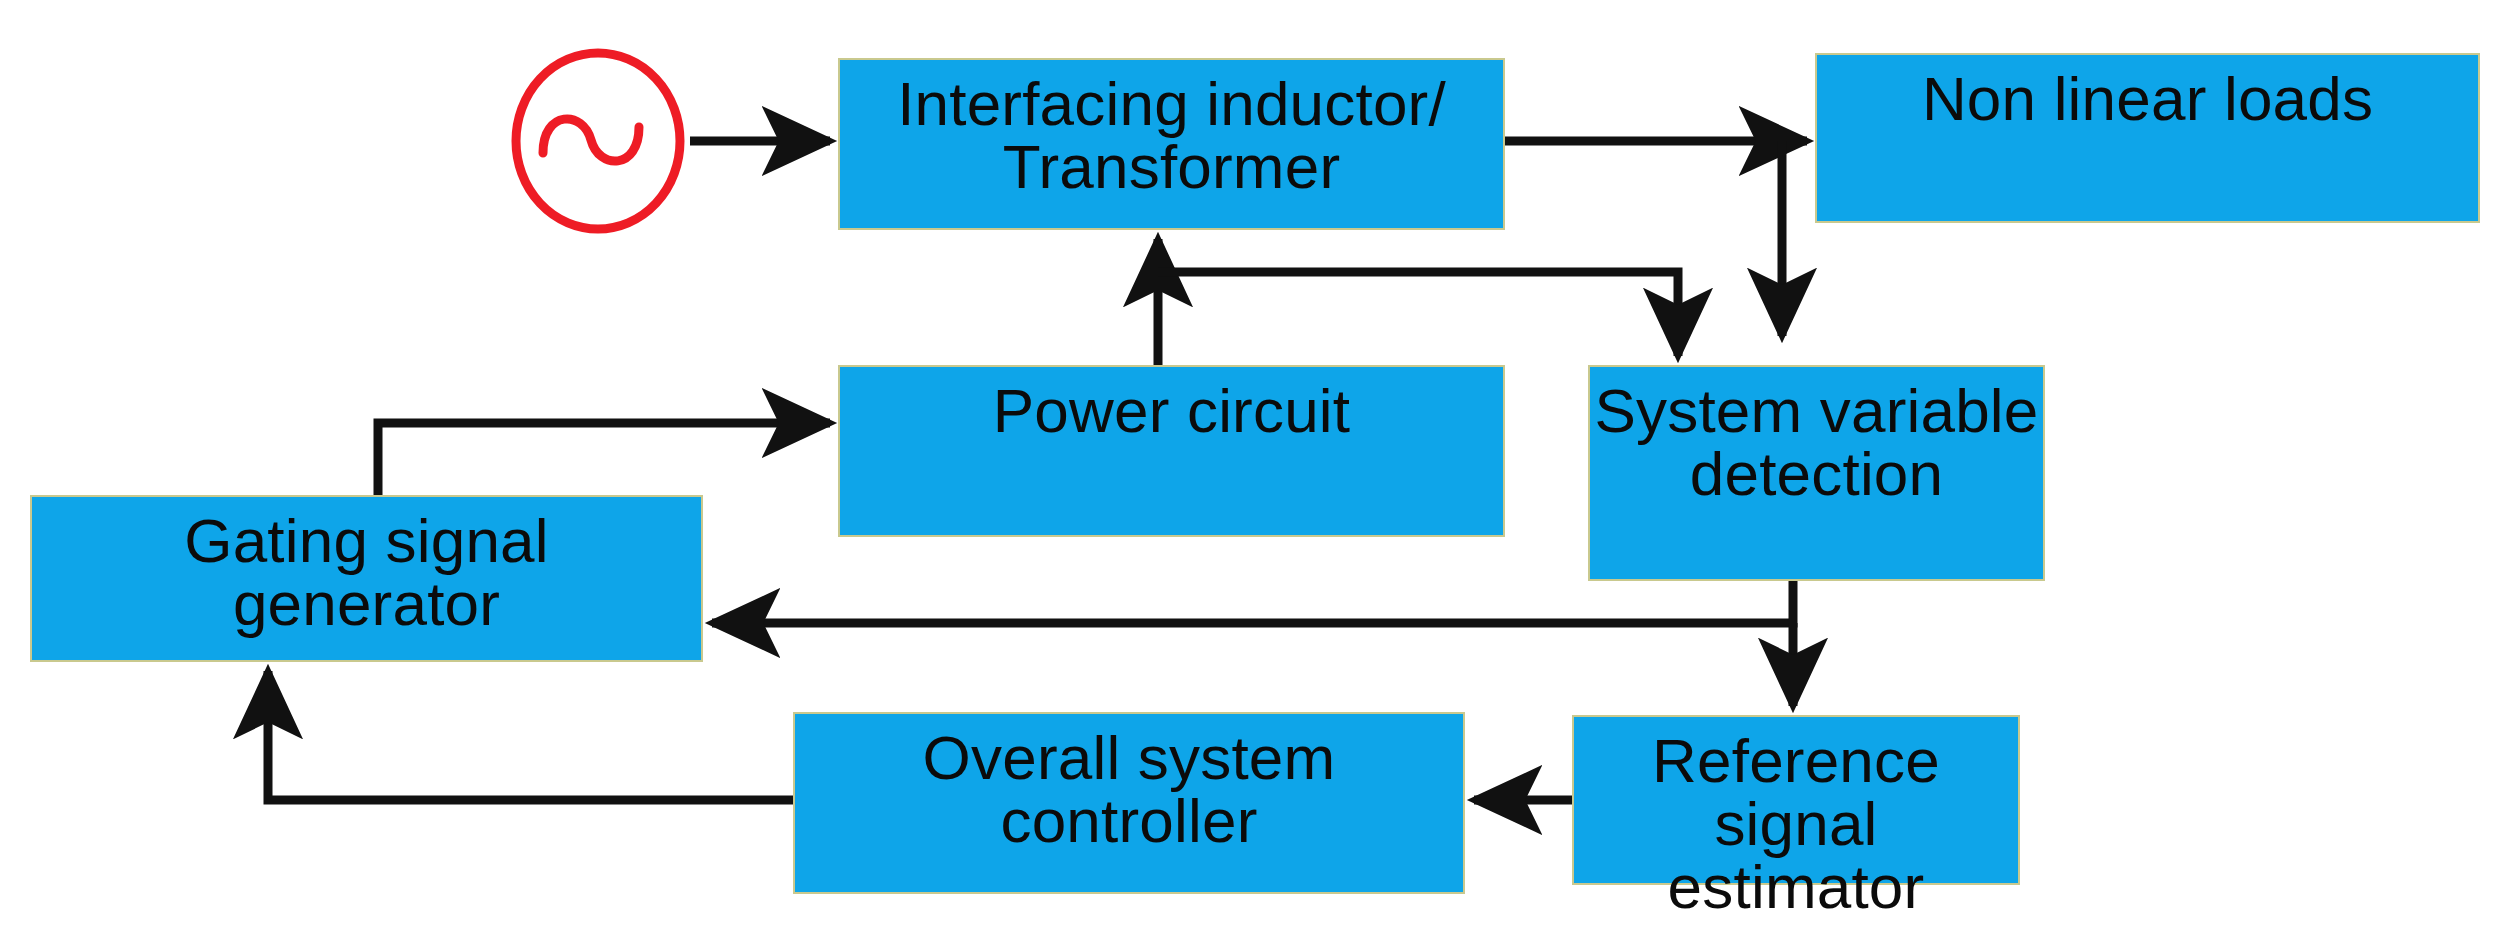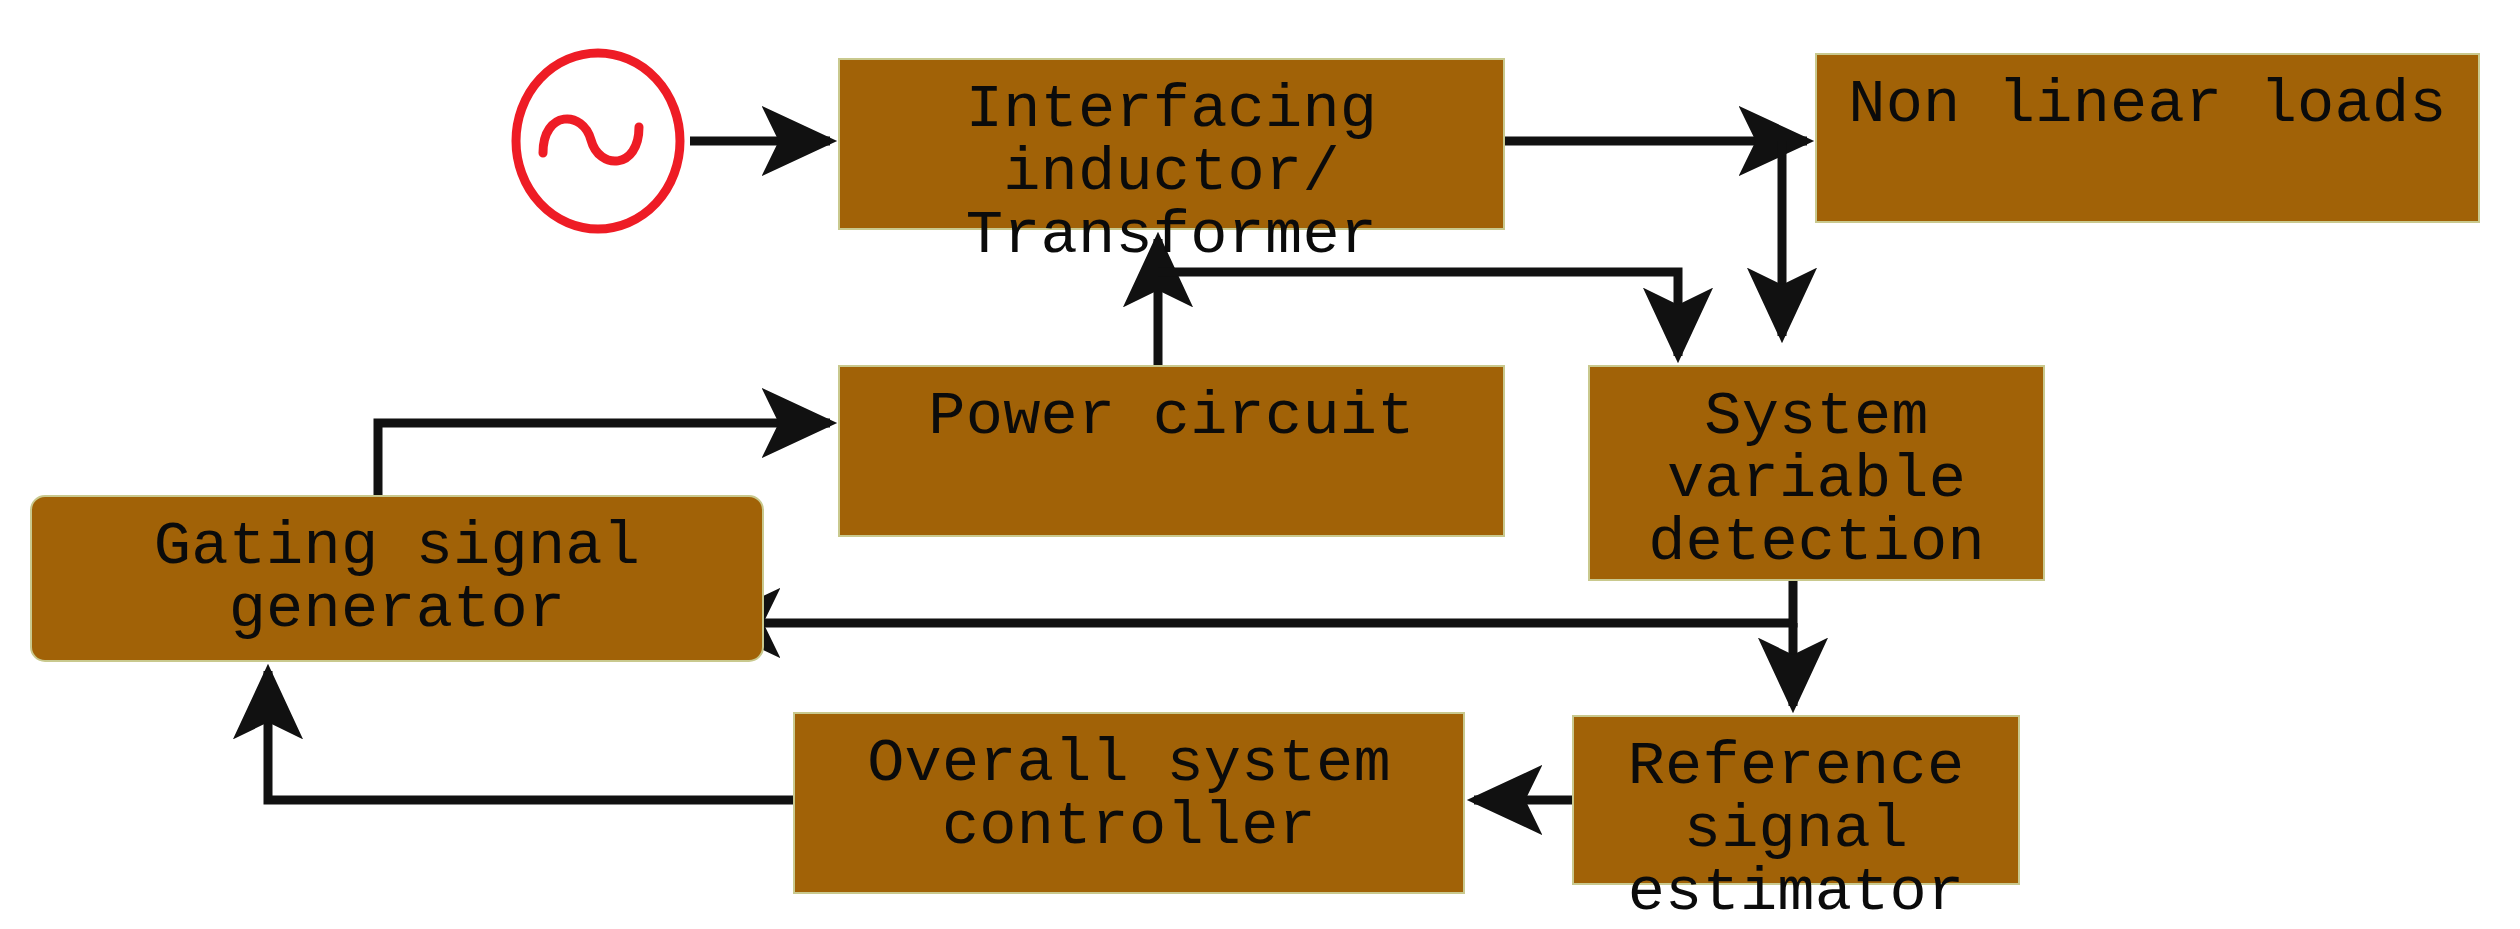--- a/index.html
+++ b/index.html
@@ -14,33 +14,33 @@
   #canvas {
     position: relative;
     width: 2520px;
     height: 929px;
     background: #ffffff;
     overflow: hidden;
   }
   .block {
     position: absolute;
     box-sizing: border-box;
-    background: #a16207;
+    background: #0ea5e9;
     border: 2px solid #c9c98e;
     display: flex;
     align-items: flex-start;
     justify-content: center;
     text-align: center;
     color: #0b0b0b;
     font-size: 62px;
     line-height: 1.02;
     letter-spacing: 0.2px;
-    padding-top: 18px;
+    padding-top: 12px;
     white-space: pre-line;
-    font-family: Liberation Mono, monospace;
+    font-family: Liberation Sans, sans-serif;
   }
   .ac-source {
     position: absolute;
   }
   svg.wires {
     position: absolute;
     left: 0;
     top: 0;
     width: 2520px;
     height: 929px;
@@ -91,21 +91,21 @@
   <div class="block" style="left:838px; top:58px; width:667px; height:172px;">Interfacing inductor/
 Transformer</div>
 
   <div class="block" style="left:838px; top:365px; width:667px; height:172px;">Power circuit</div>
 
   <div class="block" style="left:1815px; top:53px; width:665px; height:170px;">Non linear loads</div>
 
   <div class="block" style="left:1588px; top:365px; width:457px; height:216px;">System variable
 detection</div>
 
-  <div class="block" style="left:30px; top:495px; width:734px; height:167px;border-radius:15px;">Gating signal
+  <div class="block" style="left:30px; top:495px; width:673px; height:167px;">Gating signal
 generator</div>
 
   <div class="block" style="left:793px; top:712px; width:672px; height:182px;">Overall system
 controller</div>
 
   <div class="block" style="left:1572px; top:715px; width:448px; height:170px;">Reference signal
 estimator</div>
 
 </div>
 

